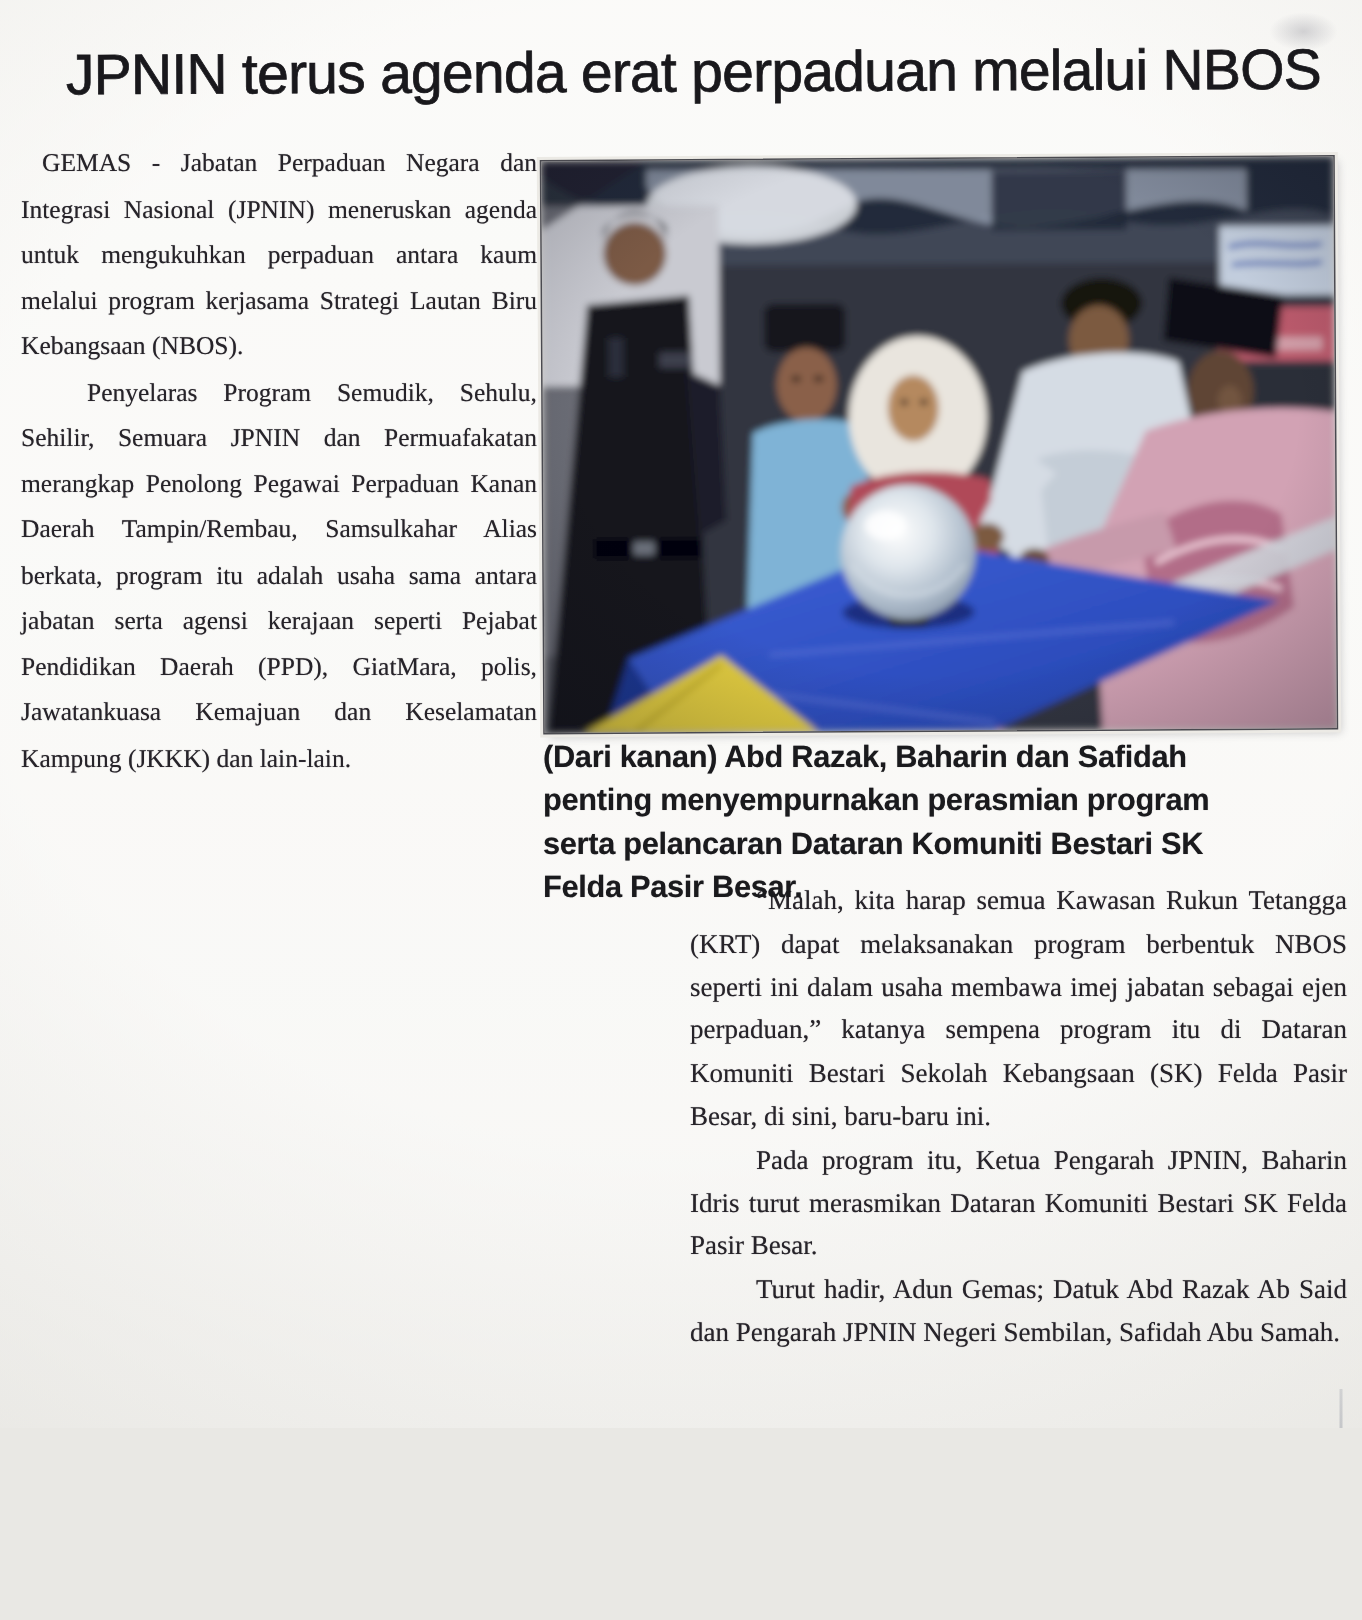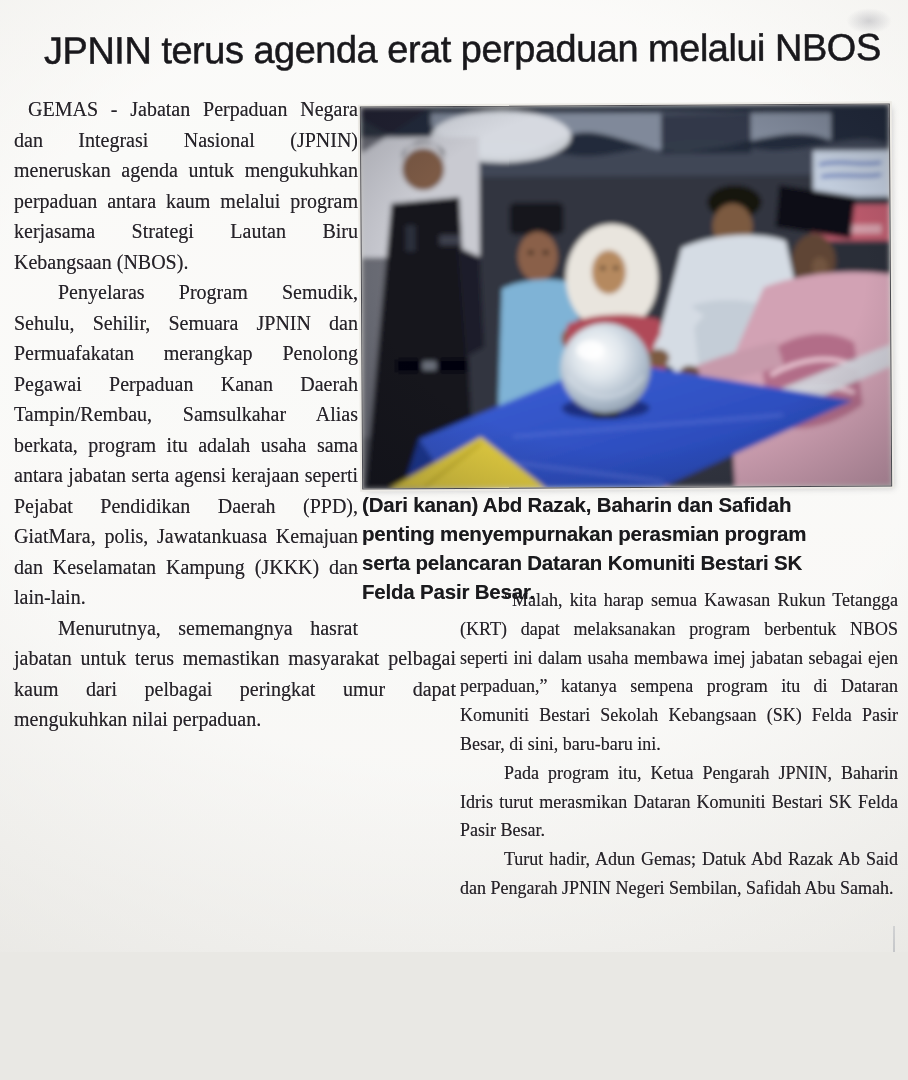--- a/index.html
+++ b/index.html
@@ -16,21 +16,21 @@
     position:absolute;left:44px;top:28px;width:842px;margin:0;
     font-family:"Liberation Sans", sans-serif;
     font-size:38px;font-weight:400;letter-spacing:-.5px;line-height:1.15;
     color:#19181c;-webkit-text-stroke:.5px #19181c;
     transform:rotate(-.25deg);white-space:nowrap;
   }
   
   .col{position:absolute;text-align:justify;}
   .col p{margin:0;text-indent:44px;
     text-shadow:0 0 .6px rgba(45,40,48,.55);}
-  .col-left{left:14px;top:94px;width:442px;font-size:20px;line-height:30.5px;}
+  .col-left{left:14px;top:94px;width:442px;font-size:17px;line-height:30.5px;}
   .col-left p.first{text-indent:14px;}
   .photo-spacer{float:right;width:98px;height:545px;}
   .col-right{left:460px;top:586px;width:438px;font-size:18px;line-height:28.8px;}
   
   .figure{
     position:absolute;left:362px;top:106px;width:528px;
     transform:rotate(-.35deg);
   }
   .photo{
     width:528px;height:381px;background:#dcdbd6;
@@ -62,21 +62,20 @@
 <body>
 
 <div class="page">
 
   <h1 class="headline">JPNIN terus agenda erat perpaduan melalui NBOS</h1>
 
   <div class="col col-left">
     <span class="photo-spacer"></span>
     <p class="first">GEMAS - Jabatan Perpaduan Negara dan Integrasi Nasional (JPNIN) meneruskan agenda untuk mengukuhkan perpaduan antara kaum melalui program kerjasama Strategi Lautan Biru Kebangsaan (NBOS).</p>
     <p>Penyelaras Program Semudik, Sehulu, Sehilir, Semuara JPNIN dan Permuafakatan merangkap Penolong Pegawai Perpaduan Kanan Daerah Tampin/Rembau, Samsulkahar Alias berkata, program itu adalah usaha sama antara jabatan serta agensi kerajaan seperti Pejabat Pendidikan Daerah (PPD), GiatMara, polis, Jawatankuasa Kemajuan dan Keselamatan Kampung (JKKK) dan lain-lain.</p>
-    <p>Menurutnya, sememangnya hasrat jabatan untuk terus memastikan masyarakat pelbagai kaum dari pelbagai peringkat umur dapat mengukuhkan nilai perpaduan.</p>
   </div>
 
   <div class="col col-right">
     <p>“Malah, kita harap semua Kawasan Rukun Tetangga (KRT) dapat melaksanakan program berbentuk NBOS seperti ini dalam usaha membawa imej jabatan sebagai ejen perpaduan,” katanya sempena program itu di Dataran Komuniti Bestari Sekolah Kebangsaan (SK) Felda Pasir Besar, di sini, baru-baru ini.</p>
     <p>Pada program itu, Ketua Pengarah JPNIN, Baharin Idris turut merasmikan Dataran Komuniti Bestari SK Felda Pasir Besar.</p>
     <p>Turut hadir, Adun Gemas; Datuk Abd Razak Ab Said dan Pengarah JPNIN Negeri Sembilan, Safidah Abu Samah.</p>
   </div>
 
   <div class="figure">
     <div class="photo">

